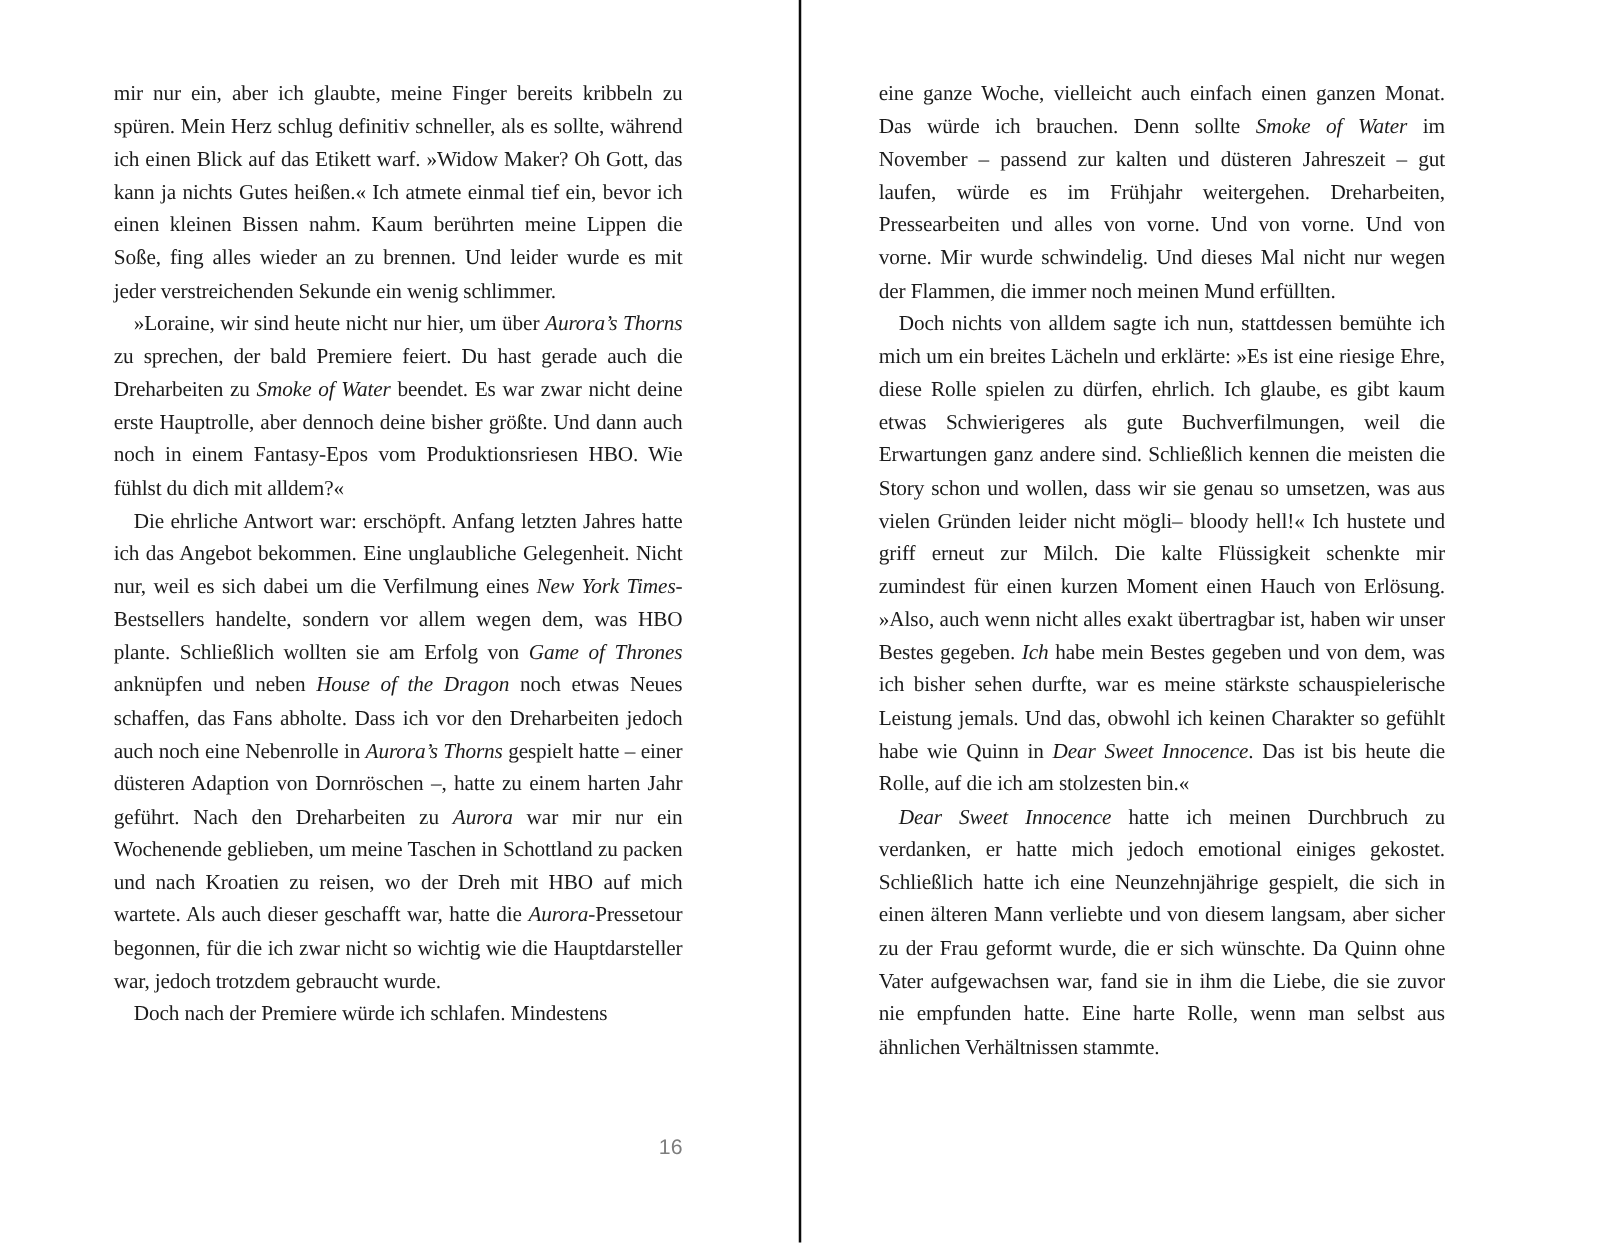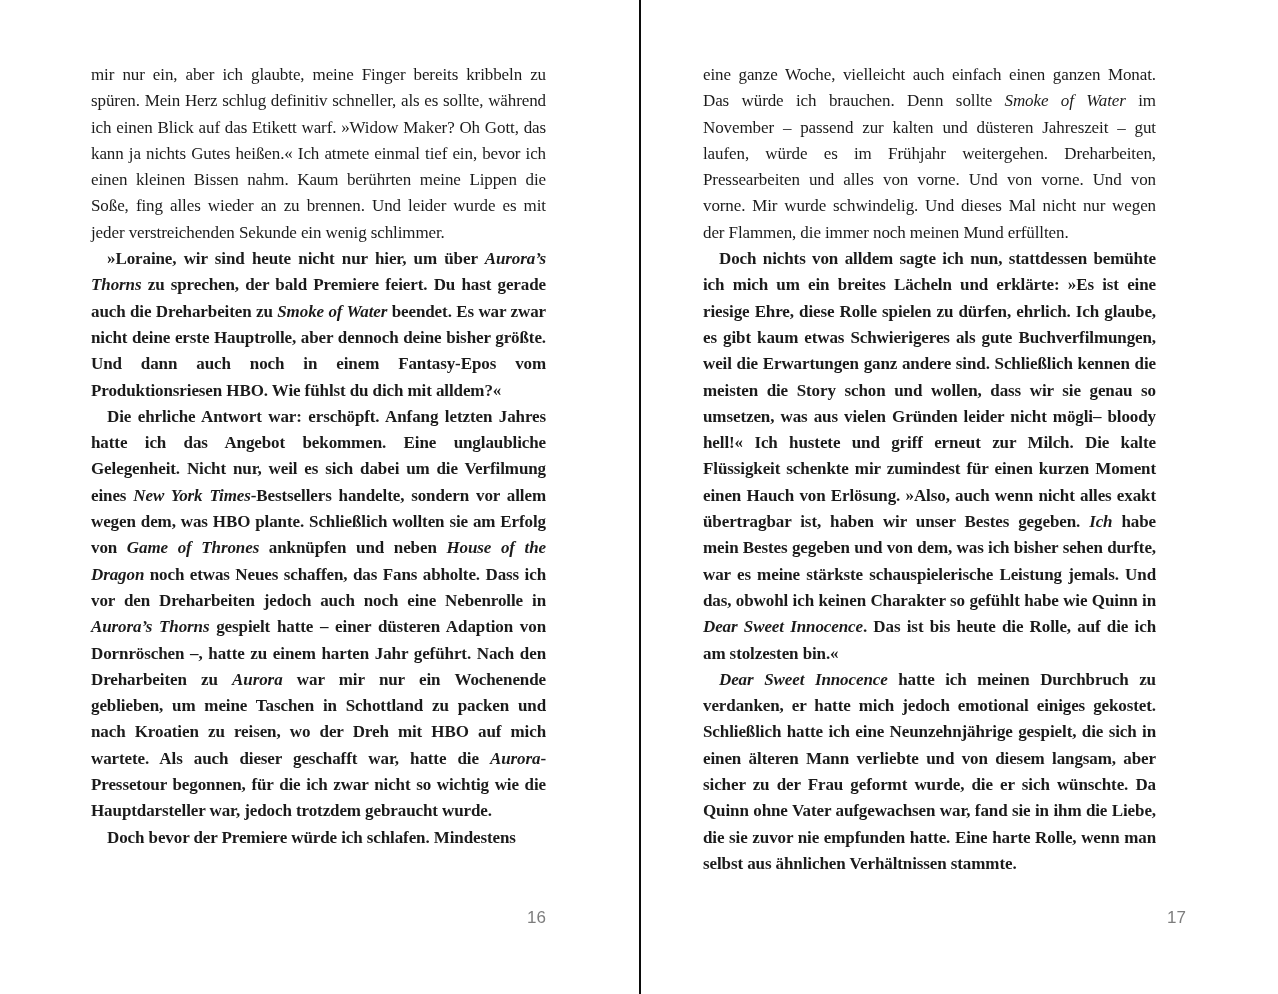--- a/index.html
+++ b/index.html
@@ -39,21 +39,20 @@
     -webkit-hyphens: auto;
   }
   .page-text.left  { left: 91px;  width: 455px; }
   .page-text.right { left: 703px; width: 453px; }
   .page-text p {
     margin: 0;
     padding: 0;
   }
   .page-text p.indent {
     text-indent: 16px;
-    font-weight: bold;
   }
   .page-text em {
     font-style: italic;
   }
   .page-number {
     position: absolute;
     top: 906px;
     height: 24px;
     text-align: right;
     color: #7d7d7d;
@@ -67,28 +66,27 @@
 </style>
 </head>
 <body>
 
 <div class="spread">
 
   <div class="page-text left">
       <p><span>mir nur ein, aber ich glaubte, meine Finger bereits kribbeln zu spüren. Mein Herz schlug definitiv schneller, als es sollte, während ich einen Blick auf das Etikett warf. »Widow Maker? Oh Gott, das kann ja nichts Gutes heißen.« Ich atmete einmal tief ein, bevor ich einen kleinen Bissen nahm. Kaum berührten meine Lippen die Soße, fing alles wieder an zu brennen. Und leider wurde es mit jeder verstreichenden Sekunde ein wenig schlimmer.</span></p>
       <p class="indent"><span>»Loraine, wir sind heute nicht nur hier, um über </span><em>Aurora’s Thorns</em><span> zu sprechen, der bald Premiere feiert. Du hast gerade auch die Dreharbeiten zu </span><em>Smoke of Water</em><span> beendet. Es war zwar nicht deine erste Hauptrolle, aber dennoch deine bisher größte. Und dann auch noch in einem Fantasy-Epos vom Produktionsriesen HBO. Wie fühlst du dich mit alldem?«</span></p>
       <p class="indent"><span>Die ehrliche Antwort war: erschöpft. Anfang letzten Jahres hatte ich das Angebot bekommen. Eine unglaubliche Gelegenheit. Nicht nur, weil es sich dabei um die Verfilmung eines </span><em>New York Times</em><span>-Bestsellers handelte, sondern vor allem wegen dem, was HBO plante. Schließlich wollten sie am Erfolg von </span><em>Game of Thrones</em><span> anknüpfen und neben </span><em>House of the Dragon</em><span> noch etwas Neues schaffen, das Fans abholte. Dass ich vor den Dreharbeiten jedoch auch noch eine Nebenrolle in </span><em>Aurora’s Thorns</em><span> gespielt hatte – einer düsteren Adaption von Dornröschen –, hatte zu einem harten Jahr geführt. Nach den Dreharbeiten zu </span><em>Aurora</em><span> war mir nur ein Wochenende geblieben, um meine Taschen in Schottland zu packen und nach Kroatien zu reisen, wo der Dreh mit HBO auf mich wartete. Als auch dieser geschafft war, hatte die </span><em>Aurora</em><span>-Pressetour begonnen, für die ich zwar nicht so wichtig wie die Hauptdarsteller war, jedoch trotzdem gebraucht wurde.</span></p>
-      <p class="indent"><span>Doch bevor der Premiere würde ich schlafen. Mindestens</span></p>
+      <p class="indent"><span>Doch nach der Premiere würde ich schlafen. Mindestens</span></p>
     </div>
 
   <div class="divider"></div>
 
   <div class="page-text right">
       <p><span>eine ganze Woche, vielleicht auch einfach einen ganzen Monat. Das würde ich brauchen. Denn sollte </span><em>Smoke of Water</em><span> im November – passend zur kalten und düsteren Jahreszeit – gut laufen, würde es im Frühjahr weitergehen. Dreharbeiten, Pressearbeiten und alles von vorne. Und von vorne. Und von vorne. Mir wurde schwindelig. Und dieses Mal nicht nur wegen der Flammen, die immer noch meinen Mund erfüllten.</span></p>
       <p class="indent"><span>Doch nichts von alldem sagte ich nun, stattdessen bemühte ich mich um ein breites Lächeln und erklärte: »Es ist eine riesige Ehre, diese Rolle spielen zu dürfen, ehrlich. Ich glaube, es gibt kaum etwas Schwierigeres als gute Buchverfilmungen, weil die Erwartungen ganz andere sind. Schließlich kennen die meisten die Story schon und wollen, dass wir sie genau so umsetzen, was aus vielen Gründen leider nicht mögli– bloody hell!« Ich hustete und griff erneut zur Milch. Die kalte Flüssigkeit schenkte mir zumindest für einen kurzen Moment einen Hauch von Erlösung. »Also, auch wenn nicht alles exakt übertragbar ist, haben wir unser Bestes gegeben. </span><em>Ich</em><span> habe mein Bestes gegeben und von dem, was ich bisher sehen durfte, war es meine stärkste schauspielerische Leistung jemals. Und das, obwohl ich keinen Charakter so gefühlt habe wie Quinn in </span><em>Dear Sweet Innocence</em><span>. Das ist bis heute die Rolle, auf die ich am stolzesten bin.«</span></p>
       <p class="indent"><em>Dear Sweet Innocence</em><span> hatte ich meinen Durchbruch zu verdanken, er hatte mich jedoch emotional einiges gekostet. Schließlich hatte ich eine Neunzehnjährige gespielt, die sich in einen älteren Mann verliebte und von diesem langsam, aber sicher zu der Frau geformt wurde, die er sich wünschte. Da Quinn ohne Vater aufgewachsen war, fand sie in ihm die Liebe, die sie zuvor nie empfunden hatte. Eine harte Rolle, wenn man selbst aus ähnlichen Verhältnissen stammte.</span></p>
     </div>
 
   <div class="page-number left">16</div>
 
-  <div class="page-number right">17</div>
 
 </div>
 
 </body></html>

